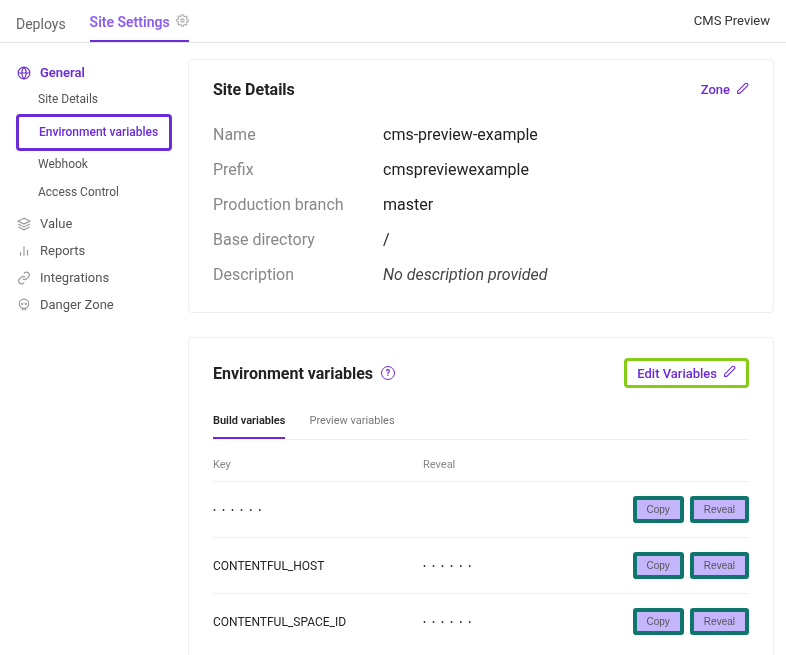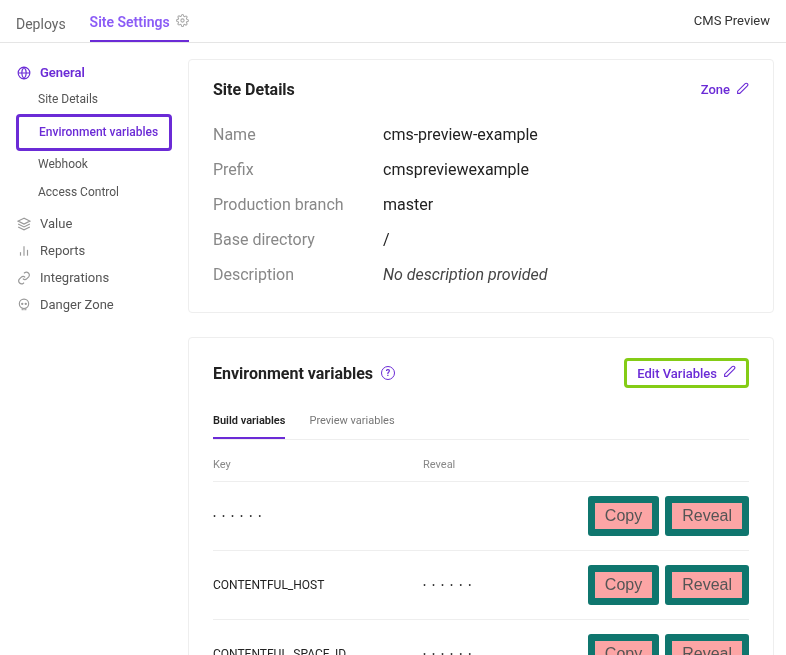--- a/index.html
+++ b/index.html
@@ -181,24 +181,24 @@
       flex: 1;
       color: #333;
       letter-spacing: 6px;
       font-size: 9px;
     }
     .var-actions {
       display: flex;
       gap: 6px;
     }
     .small-btn {
-      border: 7px solid #0f766e;
-      background: #fca5a5;
+      border: 4px solid #0f766e;
+      background: #c4b5fd;
       padding: 4px 10px;
-      font-size: 16px;
+      font-size: 10px;
       color: #555;
       border-radius: 3px;
       cursor: pointer;
     }
     .icon-slot { width: 16px; display:inline-flex; justify-content:center; }
     .help-icon {
       width: 14px; height: 14px; border:1.5px solid #6b2bd6; border-radius:50%;
       display:inline-flex; align-items:center; justify-content:center;
       font-size:9px; color:#6b2bd6; font-weight:700;
     }

